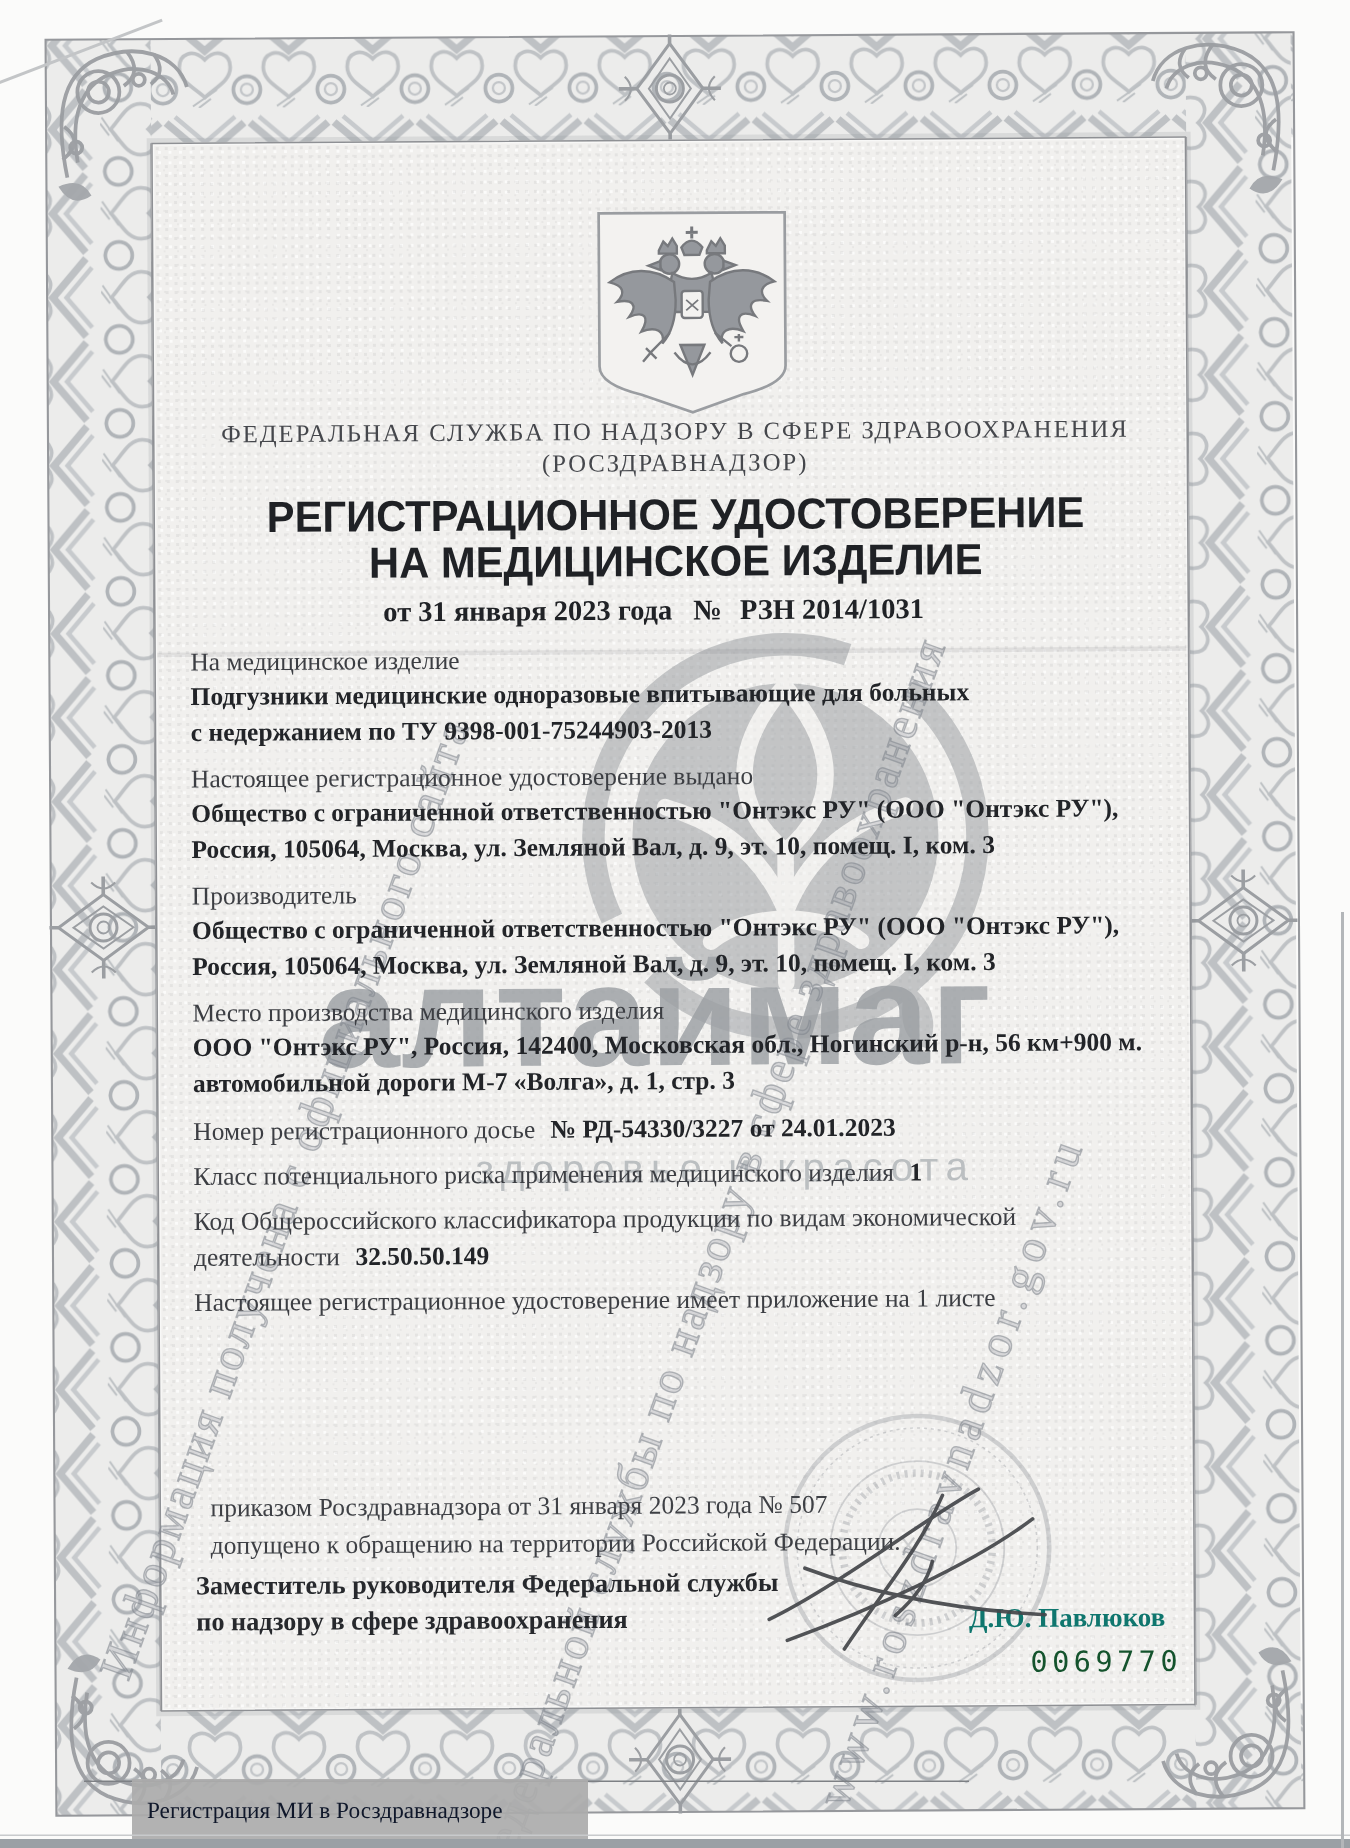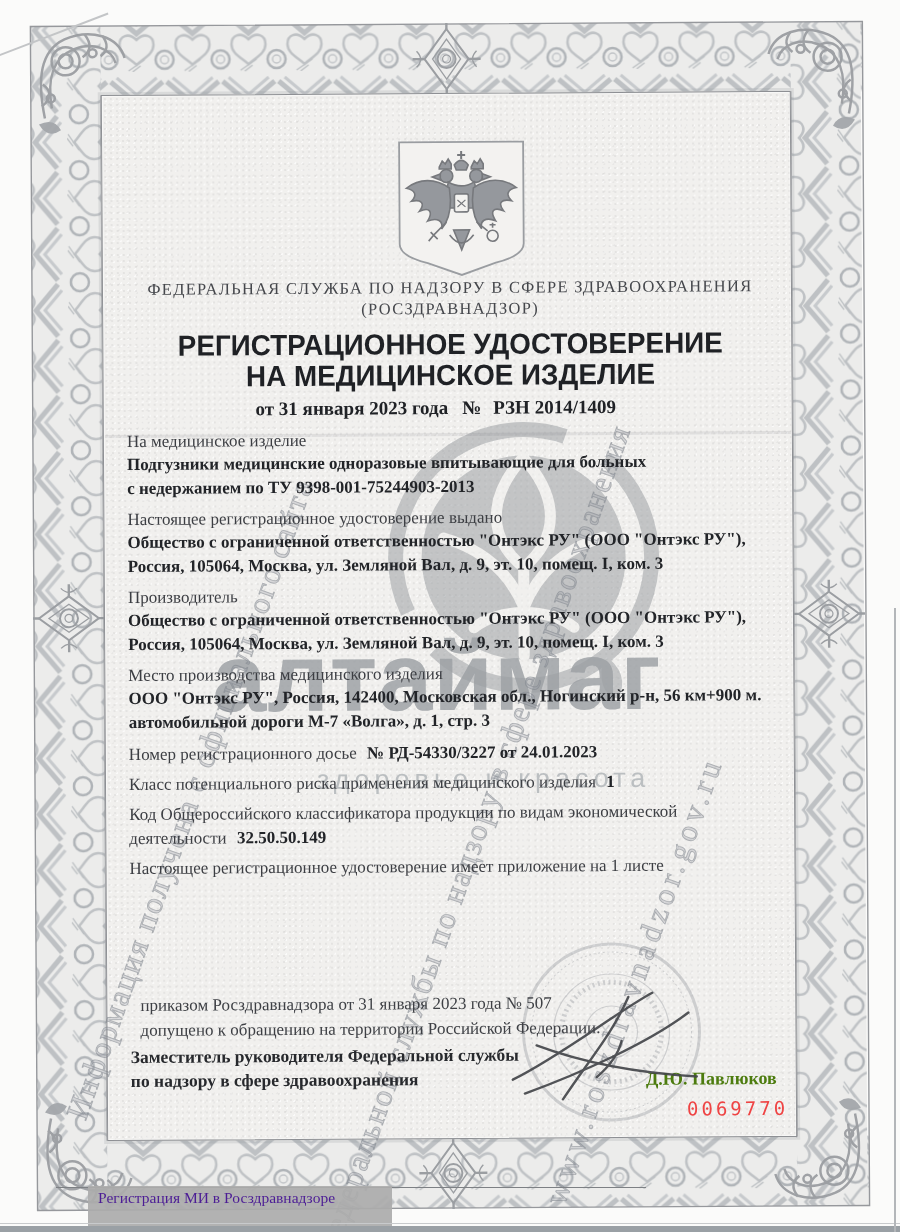--- a/index.html
+++ b/index.html
@@ -50,32 +50,32 @@
   .f-block{margin:0 0 8px 0;}
   .f-label{color:#3c3e43;line-height:22px;white-space:pre-line;}
   .f-value{font-weight:700;color:#222428;line-height:24px;white-space:pre-line;}
   .f-inline{margin:0 0 6px 0;line-height:24px;}
   .f-inline .f-value{margin-left:6px;}
 
   .sigblock{margin-top:112px;font-size:17px;}
   .sig-ind{margin-left:10px;line-height:25px;color:#3e4045;}
   .rolerow{display:flex;justify-content:space-between;align-items:flex-end;margin-top:2px;}
   .role{font-weight:700;font-size:17.5px;line-height:24px;color:#27292d;}
-  .signer{font-weight:700;font-size:18px;color:#4d7c0f;padding-right:2px;}
+  .signer{font-weight:700;font-size:18px;color:#0f766e;padding-right:2px;}
 
   .serial{position:absolute;left:684px;top:1099px;z-index:3;font-family:"DejaVu Sans Mono",monospace;
-          font-size:19px;letter-spacing:3px;color:#ef4444;}
+          font-size:19px;letter-spacing:3px;color:#14532d;}
 
   .sign-svg{position:absolute;left:498px;top:982px;z-index:3;}
   .stamp-svg{position:absolute;left:514px;top:938px;z-index:1;opacity:.30;}
 
   
   .footer-box{position:absolute;left:88px;top:1186px;width:304px;height:43px;z-index:6;
-    background:rgba(171,171,171,.92);color:#4c1d95;font-size:15.5px;line-height:20px;
-    padding:2px 10px;box-sizing:border-box;}
+    background:rgba(171,171,171,.92);color:#0f172a;font-size:15.5px;line-height:20px;
+    padding:12px 10px;box-sizing:border-box;}
   .footer-line-rule{position:absolute;left:56px;top:1187px;width:590px;height:1px;background:#7d8084;z-index:5;}
   .edge-bottom-strip{position:absolute;left:0;top:1226px;width:900px;height:6px;background:#9aa0a5;z-index:7;}
   .edge-bottom-hair{position:absolute;left:0;top:1223px;width:900px;height:1px;background:#c8cacc;z-index:7;}
   .edge-right-line{position:absolute;left:894px;top:608px;width:2px;height:624px;background:#b3b6b9;z-index:7;}
   .corner-cut{position:absolute;left:-8px;top:34px;width:120px;height:1.5px;background:#c3c5c7;
               transform:rotate(-21deg);z-index:7;}
 </style>
 </head>
 <body>
 
@@ -205,21 +205,21 @@
 
     <div class="title">
       <div>РЕГИСТРАЦИОННОЕ УДОСТОВЕРЕНИЕ</div>
       <div>НА МЕДИЦИНСКОЕ ИЗДЕЛИЕ</div>
     </div>
 
     <div class="issue">
       <span>от 31 января 2023 года</span>
       <span class="num">
         <span>№</span>
-        <span>РЗН 2014/1409</span>
+        <span>РЗН 2014/1031</span>
       </span>
     </div>
 
     <div class="fields">
       <div class="f-block">
         <div class="f-label">На медицинское изделие</div>
         <div class="f-value">Подгузники медицинские одноразовые впитывающие для больных
 с недержанием по ТУ 9398-001-75244903-2013</div>
       </div>
       <div class="f-block">

